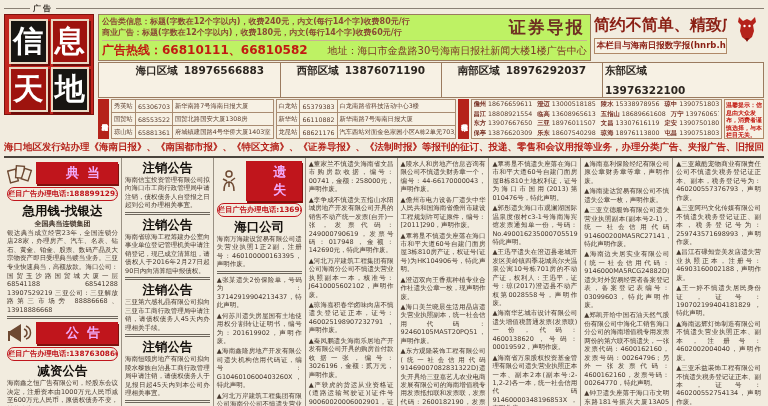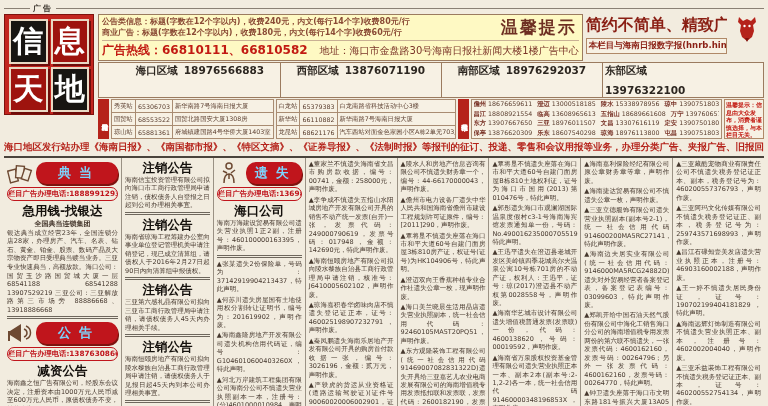--- a/index.html
+++ b/index.html
@@ -17,26 +17,26 @@
   .header { display:flex; gap:4px; margin-top:1px; }
   .logo { flex:0 0 90px; height:101px; background:#c2251f; border:1px solid #7e120e;
     display:grid; grid-template-columns:1fr 1fr; grid-template-rows:1fr 1fr; gap:3px; padding:4px; }
   .tile { display:flex; align-items:center; justify-content:center; color:#fff;
     font-size:30px; font-weight:bold; border:2px solid #e9d9c4; box-shadow:2px 2px 0 #6e0d0a; }
   .tile.dark { background:#181512; }
   .tile.red  { background:#9e130e; }
 
   .header-right { flex:1; display:flex; flex-direction:column; gap:1px; min-width:0; }
   .hr-top { display:flex; gap:3px; }
-  .pricing-box { flex:0 0 368px; border:1px solid #9b7b5f; background:#fef9c3; padding:1px 3px; }
+  .pricing-box { flex:0 0 368px; border:1px solid #9b7b5f; background:#bef264; padding:1px 3px; }
   .pricing-grid { display:flex; align-items:center; }
   .pricing-lines { flex:1; }
   .pricing-line { font-size:8px; line-height:1.35; color:#8a4a35; font-weight:bold; white-space:nowrap; overflow:hidden; }
   .promo { flex:0 0 auto; font-size:17px; font-weight:bold; color:#6e2f22; letter-spacing:2px; padding:0 2px; }
-  .hotline-row { display:flex; align-items:baseline; gap:12px; border-top:1px solid #c9b094; margin-top:1px; padding-top:1px; white-space:nowrap; overflow:hidden;}
+  .hotline-row { display:flex; align-items:baseline; gap:20px; border-top:1px solid #c9b094; margin-top:1px; padding-top:1px; white-space:nowrap; overflow:hidden;}
   .hotline { font-size:12px; font-weight:bold; color:#c21a12; }
   .address { font-size:10px; font-weight:normal; color:#7a3428; }
 
   .slogan-box { flex:1; min-width:0; padding-top:1px; }
   .slogan-main { font-size:16px; font-weight:bold; color:#8a1f14; white-space:nowrap; overflow:hidden; }
   .slogan-sub { margin-top:2px; font-size:8.5px; font-weight:bold; color:#8a1f14;
     border:1px solid #b08968; background:#f7f1e4; padding:1px 2px; white-space:nowrap; overflow:hidden; }
   .mascot { flex:0 0 34px; display:flex; align-items:flex-start; justify-content:center; }
 
   .region-row { display:flex; border:1px solid #9b7b5f; background:#f7f1e4;padding-left:21px; }
@@ -61,22 +61,22 @@
 
   
   .ads { display:flex; border-top:2px solid #4a443c; height:272px; overflow:hidden; background:#f2ecdf; }
   .col { flex:1; min-width:0; border-right:1px solid #9a9184; padding:2px 3px; overflow:hidden; }
   .col:last-child { border-right:none; }
   .col-wide { flex:0 0 118px; }
 
   .section-head { display:flex; align-items:center; gap:3px; margin:1px 0; }
   .section-icon { flex:0 0 26px; height:24px; }
   .section-icon svg { width:100%; height:100%; }
-  .badge { flex:1; background:#c0151c; color:#7dd3fc; font-size:13px; font-weight:bold;
-    text-align:center; letter-spacing:8px; padding:2px 0 2px 4px; box-shadow:1px 2px 0 #7e120e;border-radius:10px; }
+  .badge { flex:1; background:#c0151c; color:#f0abfc; font-size:13px; font-weight:bold;
+    text-align:center; letter-spacing:8px; padding:2px 0 2px 20px; box-shadow:1px 2px 0 #7e120e; }
   .phone-pill { border:1.5px solid #c0151c; border-radius:8px; color:#c0151c; font-size:7.3px;
     font-weight:bold; text-align:center; padding:1px 0; margin:2px 0; white-space:nowrap; overflow:hidden; }
 
   .ad { border-bottom:3px double #6e675d; padding-bottom:2px; margin-bottom:2px; }
   .ad:last-child { border-bottom:none; }
   .ad-title { font-size:12.5px; font-weight:bold; color:#14100c; text-align:center; line-height:1.25; }
   .ad-sub { font-size:7px; font-weight:bold; text-align:center; color:#46382e; }
   .ad-body { font-size:6.5px; line-height:1.32; text-align:justify; color:#46382e; }
   .entry { font-size:6.5px; line-height:1.3; text-align:justify; color:#46382e; margin-bottom:2px; }
 </style>
@@ -100,21 +100,21 @@
     </div>
 
     <div class="header-right">
       <div class="hr-top">
         <div class="pricing-box">
           <div class="pricing-grid">
             <div class="pricing-lines">
               <div class="pricing-line">公告类信息：标题(字数在12个字以内)，收费240元，内文(每行14个字)收费80元/行</div>
               <div class="pricing-line">商业广告：标题(字数在12个字以内)，收费180元，内文(每行14个字)收费60元/行</div>
             </div>
-            <div class="promo">温馨提示</div>
+            <div class="promo">证券导报</div>
           </div>
           <div class="hotline-row">
             <span class="hotline">广告热线：66810111、66810582</span>
             <span class="address">地址：海口市金盘路30号海南日报社新闻大楼1楼广告中心</span>
           </div>
         </div>
         <div class="slogan-box">
           <div class="slogan-main">简约不简单、精致广告、收益无限</div>
           <div class="slogan-sub">本栏目与海南日报数字报(hnrb.hinews.cn)同步刊发</div>
         </div>
@@ -294,21 +294,21 @@
         </div>
         <div class="entry">▲张某遗失2份保险单，号码为：37142919904213437，特此声明。</div>
         <div class="entry">▲何苏川遗失房屋国有土地使用权分割转让证明书，编号为：201619902，声明作废。</div>
         <div class="entry">▲海南鑫隆房地产开发有限公司遗失机构信用代码证，编号：G1046010600403260X，特此声明。</div>
         <div class="entry">▲河北万岸建筑工程集团有限公司海南分公司不慎遗失营业执照副本一本，注册号：(分)4601000010984，声明作废。</div>
         <div class="entry">▲三亚科吉农业开发有限公司不慎遗失机构信用代码证，代码：G10460201002120906，声明作废。</div>
       </div>
       <div class="col">
         <div class="entry">▲董家兰不慎遗失海南省文昌市购房款收据，编号：00741，金额：258000元，声明作废。</div>
         <div class="entry">▲李争成不慎遗失五指山水阳城房地产开发有限公司开具的销售不动产统一发票(自开)一张，发票代码：249000790619，发票号码：017948，金额：142690元，特此声明作废。</div>
-        <div class="entry">▲海南恒颐房地产有限公司拟向陵水黎族自治县工商行政管理局申请注销，核准号：J6410005602102，声明作废。</div>
+        <div class="entry">▲河北万岸建筑工程集团有限公司海南分公司不慎遗失营业执照副本一本，核准号：J6410005602102，声明作废。</div>
         <div class="entry">▲琼海嘉积春华卤味肉店不慎遗失登记证正本，证号：460025198907232791，声明作废。</div>
         <div class="entry">▲秦凤鹏遗失海南乐居地产开发有限公司开具的购房首付款收据一张，编号：3026196，金额：贰万元，声明作废。</div>
         <div class="entry">▲严轶虎的货运从业资格证(道路运输驾驶证)(证件号90060020006002901，证件流水号4600016218)遗失，特此声明作废。</div>
       </div>
       <div class="col">
         <div class="entry">▲陵水人和房地产信息咨询有限公司不慎遗失财务章一个，编号：44-66170000043，声明作废。</div>
         <div class="entry">▲儋州市电力设备厂遗失中华人民共和国海南省儋州市建设工程规划许可证原件，编号：[2011]290，声明作废。</div>
         <div class="entry">▲覃将垦不慎遗失座落在海口市和平大道60号自建门面房屋3栋810房产证，权证号(证号)为HK104906号，特此声明。</div>
         <div class="entry">▲澄迈双向王香蕉种植专业合作社遗失公章一枚，现声明作废。</div>
         <div class="entry">▲海口美兰晓晨生活用品店遗失营业执照副本，统一社会信用代码：92460105MA5T20PQ51，声明作废。</div>

